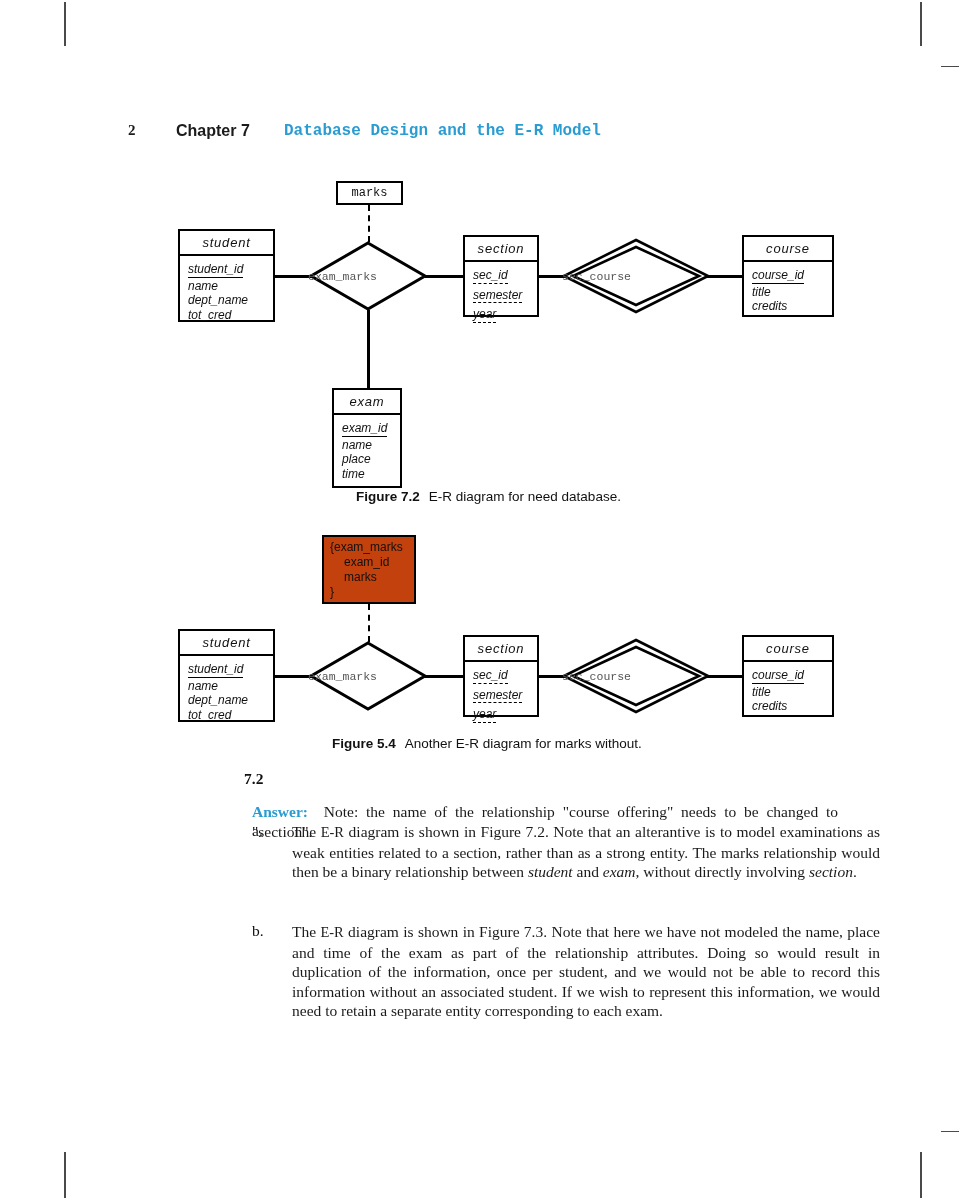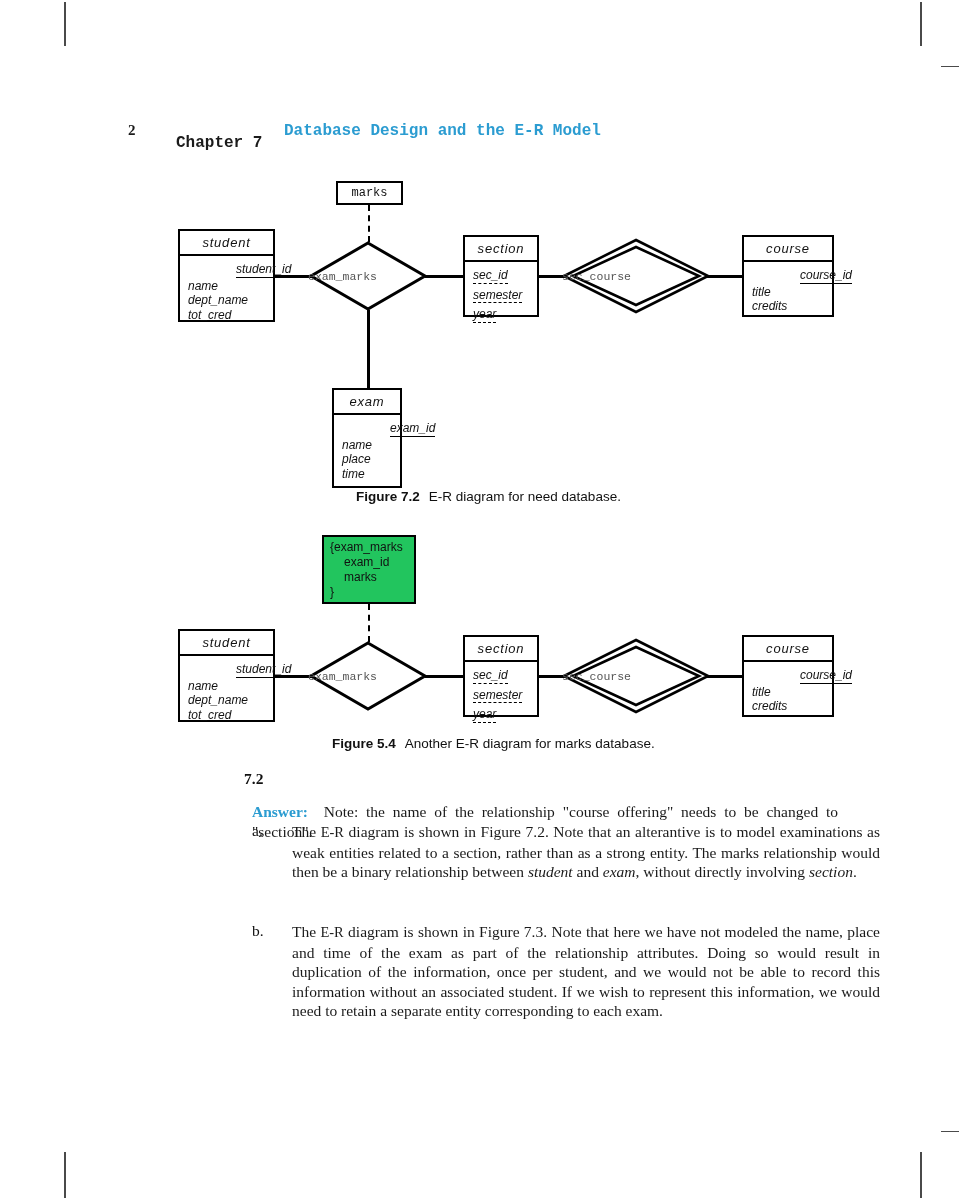--- a/index.html
+++ b/index.html
@@ -40,26 +40,25 @@
     position: absolute;
     left: 128px; top: 0;
     font-family: "Liberation Serif", serif;
     font-weight: bold;
     font-size: 15px;
     color: #1b1b1b;
   }
   .runhead .chapnum {
     position: absolute;
     left: 176px; top: 0;
-    font-family: Liberation Mono, monospace;
+    font-family: Liberation Sans, sans-serif;
     font-weight: bold;
     font-size: 16px;
     color: #1b1b1b;
     white-space: nowrap;
-    margin-top: 12px;
   }
   .runhead .chaptitle {
     position: absolute;
     left: 284px; top: 0;
     font-family: Liberation Mono, monospace;
     font-weight: bold;
     font-size: 16px;
     color: #2b9cd1;
     white-space: nowrap;
   }
@@ -91,21 +90,20 @@
     font-size: 12px;
     line-height: 14.5px;
     white-space: nowrap;
   }
   .attr.pk {
     display: inline-block;
     border-bottom: 1.4px solid #000;
     padding-bottom: 0px;
     line-height: 13.5px;
     margin-bottom: 1px;
-    margin-left: 48px;
   }
   .attr.disc {
     display: inline-block;
     border-bottom: 1.4px dashed #000;
     padding-bottom: 0px;
     line-height: 13.5px;
     margin-bottom: 1px;
   }
 
   
@@ -116,21 +114,21 @@
     box-sizing: border-box;
     font-family: "Liberation Mono", monospace;
     font-size: 12px;
     text-align: center;
     z-index: 3;
     white-space: nowrap;
   }
   .multibox {
     position: absolute;
     border: 2.5px solid #000;
-    background: #22c55e;
+    background: #c2410c;
     box-sizing: border-box;
     font-family: "Liberation Sans", sans-serif;
     font-size: 12px;
     line-height: 15px;
     text-align: left;
     padding: 3px 6px 3px 6px;
     z-index: 3;
   }
   .multibox .ml { white-space: pre; }
   .multibox .ml.ind { padding-left: 14px; }
@@ -357,21 +355,21 @@
   <div class="erbox" style="left:742px; top:635px; width:92px; height:82px;">
     <div class="ername">course</div>
     <div class="erattrs">
       <div><span class="attr pk">course_id</span></div>
       <div class="attr">title</div>
       <div class="attr">credits</div>
     </div>
   </div>
 
   <div class="figcap" style="left:332px; top:736px;">
-    <b>Figure 5.4</b><span class="capgap"></span><span>Another E-R diagram for marks database.</span>
+    <b>Figure 5.4</b><span class="capgap"></span><span>Another E-R diagram for marks without.</span>
   </div>
 </div>
 
 <div>
 
   <div class="qnum" style="top:770px;">7.2</div>
 
   <div class="qblock ptext" style="top:770px; left:252px; width:586px;margin-top:32px;">
     <span class="answerlabel">Answer:</span>
     <span style="display:inline-block;width:8px;"></span><span>Note: the name of the relationship "course offering" needs to be changed to "section".</span>

